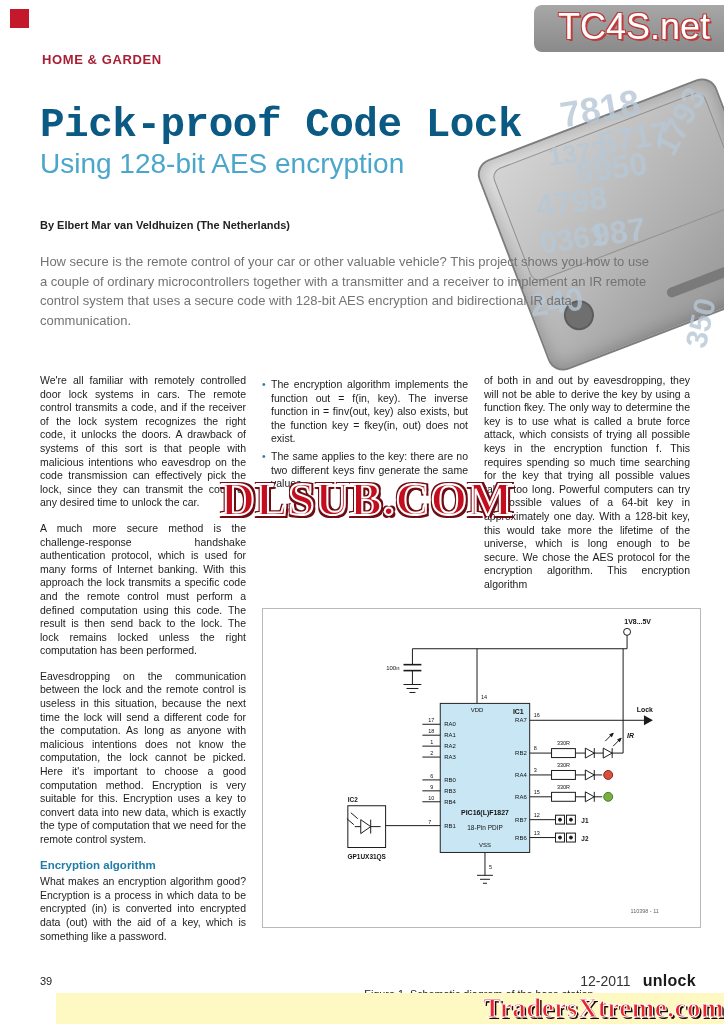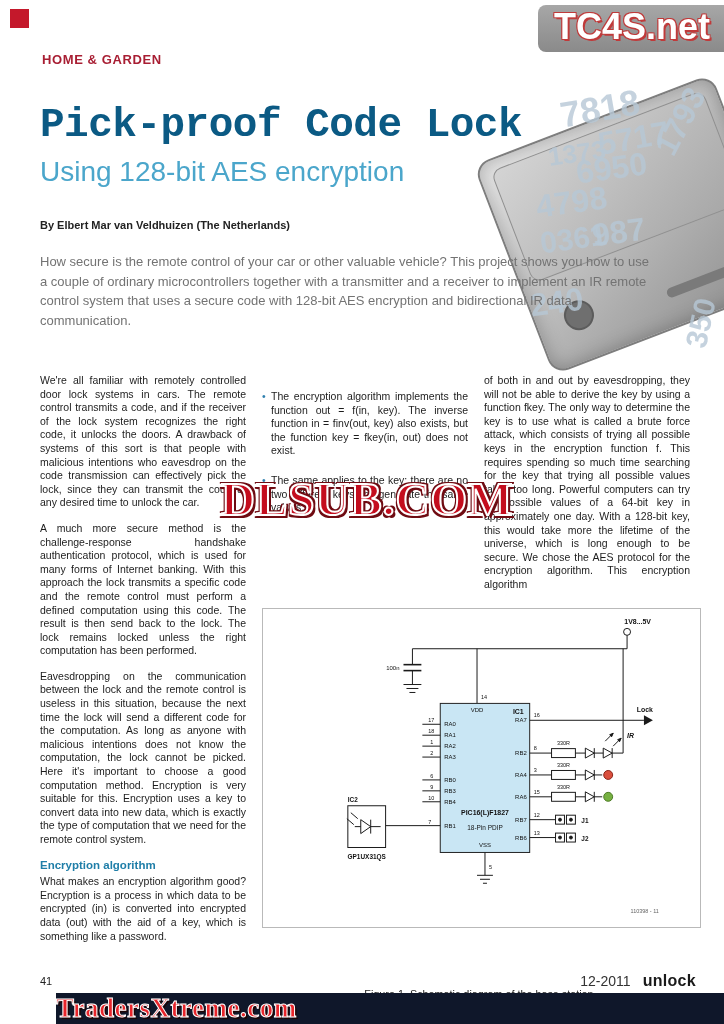--- a/index.html
+++ b/index.html
@@ -6,28 +6,28 @@
   .page{position:relative;width:724px;height:1024px;background:#ffffff;overflow:hidden;
         font-family:"Liberation Sans",sans-serif;color:#1e1e1e;}
 
   
   .corner-sq{position:absolute;left:10px;top:9px;width:19px;height:19px;background:#c4182b;}
   .section-label{position:absolute;left:42px;top:52px;font-size:13px;font-weight:bold;
                  color:#a81e33;letter-spacing:.6px;}
 
   
   .tc4s{position:absolute;right:0;top:5px;background:linear-gradient(180deg,#a7a7a7,#8a8a8a);
-        border-radius:8px 0 0 8px;padding:1px 14px 4px 16px;font-size:36px;font-weight:bold;
+        border-radius:8px 0 0 8px;padding:1px 14px 4px 24px;font-size:36px;font-weight:normal;
         color:#ffffff;z-index:40;
         text-shadow:2px 2px 0 #c03a3a,-1px -1px 0 #c03a3a,1px -1px 0 #c03a3a,-1px 1px 0 #c03a3a;}
 
   
   .title{position:absolute;left:40px;top:102px;font-size:41px;font-weight:bold;color:#0b5a84;
          letter-spacing:-.5px;z-index:3;font-family:Liberation Mono, monospace;}
-  .subtitle{position:absolute;left:40px;top:156px;font-size:28px;color:#4ba6cb;z-index:3;}
+  .subtitle{position:absolute;left:40px;top:148px;font-size:28px;color:#4ba6cb;z-index:3;}
   .byline{position:absolute;left:40px;top:219px;font-size:11px;font-weight:bold;color:#222;z-index:3;}
   .intro{position:absolute;left:40px;top:252px;width:612px;font-size:13px;line-height:19.5px;
          color:#737373;z-index:3;}
 
   
   .bgnum{position:absolute;color:#b7c8d6;opacity:.8;font-weight:bold;z-index:1;white-space:nowrap;}
   .n0{left:560px;top:88px;font-size:36px;transform:rotate(-10deg);}
   .n1{left:598px;top:120px;font-size:32px;transform:rotate(-10deg);}
   .n2{left:645px;top:103px;font-size:32px;transform:rotate(-62deg);}
   .n3{left:576px;top:150px;font-size:32px;transform:rotate(-8deg);}
@@ -52,43 +52,43 @@
          background:#7a7a7a;}
 
   
   .col{position:absolute;top:374px;width:206px;font-size:10.5px;line-height:13.6px;
        text-align:justify;color:#1c1c1c;z-index:2;}
   .col1{left:40px;}
   .col2{left:262px;}
   .col3{left:484px;}
   .col p{margin:0 0 12px 0;}
   .col-heading{color:#1f7ea8;font-weight:bold;font-size:11.5px;margin:2px 0 3px 0;}
-  .bullet{position:relative;padding-left:9px;margin:16px 0 3px 0;}
+  .bullet{position:relative;padding-left:9px;margin:4px 0 3px 0;}
   .bullet::before{content:"\2022";position:absolute;left:0;top:0;color:#2e7fae;}
   .after-bullets{margin-top:12px !important;}
 
   
   .figure-box{position:absolute;left:262px;top:608px;width:437px;height:318px;background:#fff;
               border:1px solid #b9b9b9;z-index:2;}
   .figure-caption{position:absolute;left:262px;top:988px;width:437px;text-align:center;
               font-size:10.8px;color:#222;z-index:2;}
   svg text{fill:#111;font-family:"Liberation Sans",sans-serif;}
   .s55{font-size:5.5px;} .s6{font-size:6px;} .s65{font-size:6.5px;}
   .s65b{font-size:6.5px;font-weight:bold;} .s7b{font-size:7px;font-weight:bold;}
   .s7bi{font-size:7px;font-weight:bold;font-style:italic;}
   .fignum{fill:#666;}
   .icfill{fill:#c9e6f4;stroke:#222;stroke-width:1;}
 
   
   .wm-dlsub{position:absolute;left:221px;top:472px;z-index:30;
             font-family:"Liberation Serif",serif;font-weight:bold;font-size:47px;
             letter-spacing:1px;color:#c40d1e;-webkit-text-stroke:2px #ffffff;
             text-shadow:3px 3px 0 #6f0b12,-2px -2px 0 #6f0b12,3px -2px 0 #6f0b12,-2px 3px 0 #6f0b12;}
-  .banner{position:absolute;left:56px;right:0;bottom:0;height:31px;background:#0f172a;
-          display:flex;align-items:center;justify-content:flex-start;z-index:35;}
+  .banner{position:absolute;left:56px;right:0;bottom:0;height:31px;background:#fef9c3;
+          display:flex;align-items:center;justify-content:flex-end;z-index:35;}
   .banner-text{font-family:"Liberation Serif",serif;font-weight:bold;font-size:27px;
           color:#e8252b;-webkit-text-stroke:1px #ffffff;letter-spacing:.5px;
           text-shadow:2px 2px 0 #1e0506;}
 
   
   .page-num{position:absolute;left:40px;top:975px;font-size:11px;color:#222;z-index:2;}
   .footer-right{position:absolute;right:28px;top:972px;display:flex;gap:12px;
           align-items:baseline;z-index:2;}
   .issue{font-size:14px;color:#333;}
   .magname{font-size:16px;font-weight:bold;color:#1a1a1a;letter-spacing:.3px;}
@@ -292,21 +292,21 @@
       <text x="85" y="194" class="s65b">IC2</text>
       <text x="104" y="252" class="s65b" text-anchor="middle">GP1UX31QS</text>
 
       <text x="398" y="306" class="s55 fignum" text-anchor="end">110398 - 11</text>
     </svg>
   </div>
   <div class="figure-caption">Figure 1. Schematic diagram of the base station.</div>
 
   <div class="wm-dlsub">DLSUB.COM</div>
 
-  <div class="page-num">41</div>
+  <div class="page-num">39</div>
   <div class="footer-right">
     <span class="issue">12-2011</span>
     <span class="magname">unlock</span>
   </div>
 
   <div class="banner">
     <span class="banner-text">TradersXtreme.com</span>
   </div>
 
 </div>

